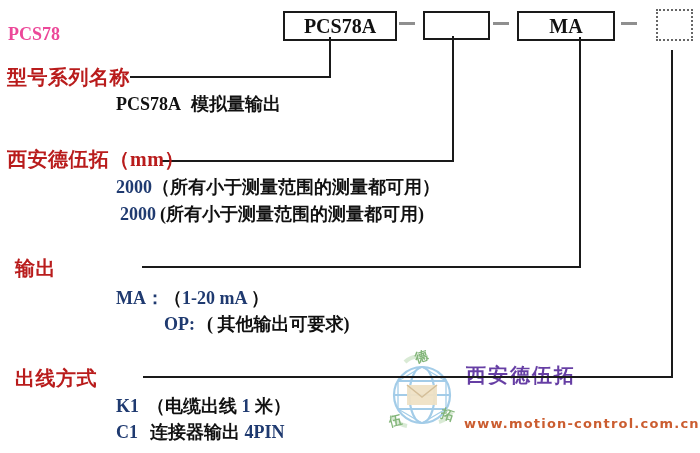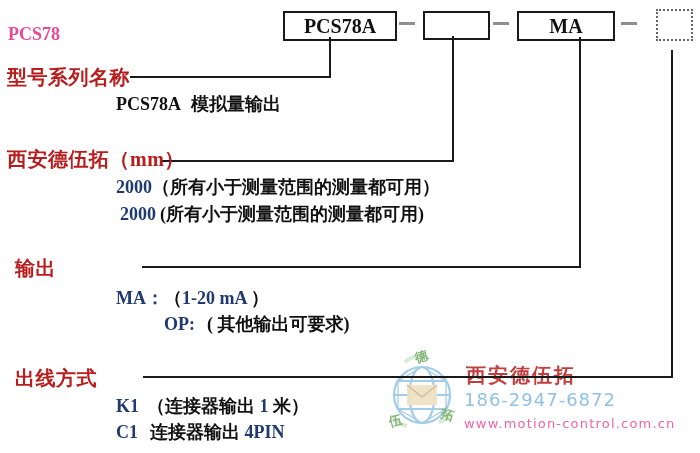--- a/index.html
+++ b/index.html
@@ -38,31 +38,31 @@
   .wm-char{
     position:absolute;font-family:"DejaVu Sans","Liberation Sans",sans-serif;
     font-weight:bold;font-size:13px;color:#6ea963;
   }
   .wm-char.c1{left:32px;top:-2px;transform:rotate(-18deg);}
   .wm-char.c2{left:6px;top:62px;transform:rotate(-14deg);}
   .wm-char.c3{left:58px;top:56px;transform:rotate(18deg);}
   .wm-company{
     position:absolute;left:466px;top:362px;
     font-family:"DejaVu Sans","Liberation Sans",sans-serif;
-    font-weight:bold;font-size:20px;letter-spacing:2px;color:#b91c1c;
+    font-weight:bold;font-size:20px;letter-spacing:2px;color:#4c1d95;
   }
   .wm-phone{
     position:absolute;left:464px;top:389px;
     font-family:"DejaVu Sans","Liberation Sans",sans-serif;
     font-size:18px;letter-spacing:1px;color:#7db6e2;
   }
   .wm-site{
     position:absolute;left:464px;top:416px;
     font-family:"DejaVu Sans","Liberation Sans",sans-serif;
-    font-size:13px;letter-spacing:1.2px;color:#ec4899;
+    font-size:13px;letter-spacing:1.2px;color:#c2410c;font-weight:bold;
   }
 </style>
 </head>
 <body>
 
 <div class="watermark">
   <div class="wm-logo">
     <svg width="80" height="84" viewBox="0 0 80 84">
       <g fill="none" stroke="#93c4e4" stroke-width="2.2">
         <circle cx="39" cy="45" r="28"></circle>
@@ -76,21 +76,20 @@
       <path d="M24 35 L39 47 L54 35" fill="none" stroke="#cdb488" stroke-width="1.6"></path>
       <path d="M22 12 Q30 4 42 8" fill="none" stroke="#a8cf9e" stroke-width="4" opacity="0.5"></path>
       <path d="M8 66 Q14 74 24 76" fill="none" stroke="#a8cf9e" stroke-width="4" opacity="0.5"></path>
       <path d="M56 72 Q64 70 69 62" fill="none" stroke="#a8cf9e" stroke-width="4" opacity="0.5"></path>
     </svg>
     <span class="wm-char c1">德</span>
     <span class="wm-char c2">伍</span>
     <span class="wm-char c3">拓</span>
   </div>
   <div class="wm-company">西安德伍拓</div>
-  <div class="wm-phone">186-2947-6872</div>
   <div class="wm-site">www.motion-control.com.cn</div>
 </div>
 
 <div class="top-label">PCS78</div>
 
 <div class="code-box" style="left:283px;top:11px;width:110px;height:26px;">
   <span>PCS78A</span>
 </div>
 <div class="dash-sep" style="left:399px;top:22px;width:16px;"></div>
 <div class="code-box" style="left:423px;top:11px;width:63px;height:25px;">
@@ -134,17 +133,17 @@
 </div>
 
 <div class="item" style="left:116px;top:286px;">
   <span class="navy">MA：</span><span class="blk">（</span><span class="navy">1-20 mA</span><span class="blk"> ）</span>
 </div>
 <div class="item" style="left:116px;top:312px;margin-left:48px;">
   <span class="navy">OP:</span><span class="blk" style="margin-left:12px;">( 其他输出可要求)</span>
 </div>
 
 <div class="item" style="left:116px;top:394px;">
-  <span class="navy">K1</span><span class="blk" style="margin-left:8px;">（连接器输出 </span><span class="navy">1</span><span class="blk"> 米）</span>
+  <span class="navy">K1</span><span class="blk" style="margin-left:8px;">（电缆出线 </span><span class="navy">1</span><span class="blk"> 米）</span>
 </div>
 <div class="item" style="left:116px;top:420px;">
   <span class="navy">C1</span><span class="blk" style="margin-left:12px;">连接器输出 </span><span class="navy">4PIN</span>
 </div>
 
 </body></html>

